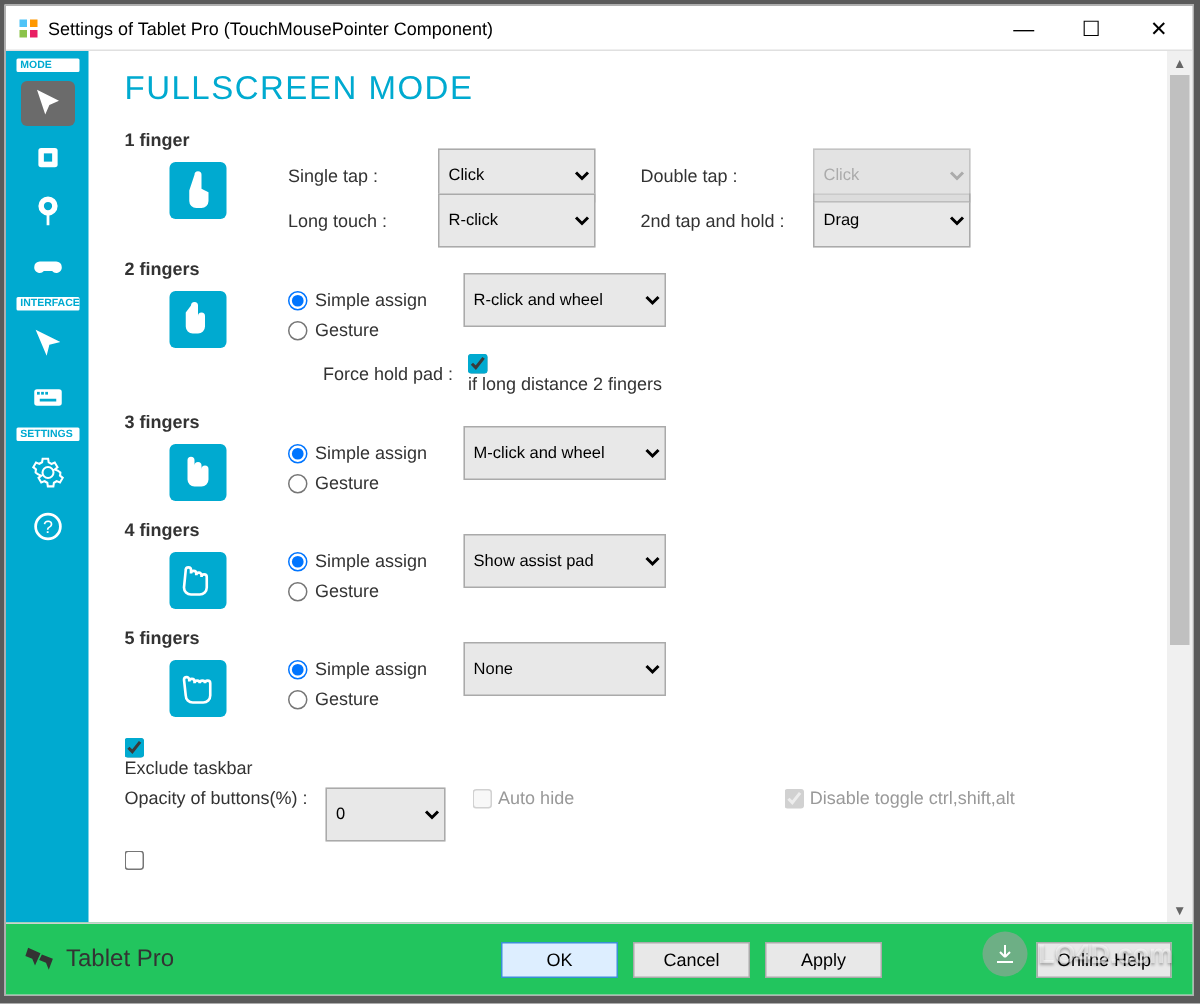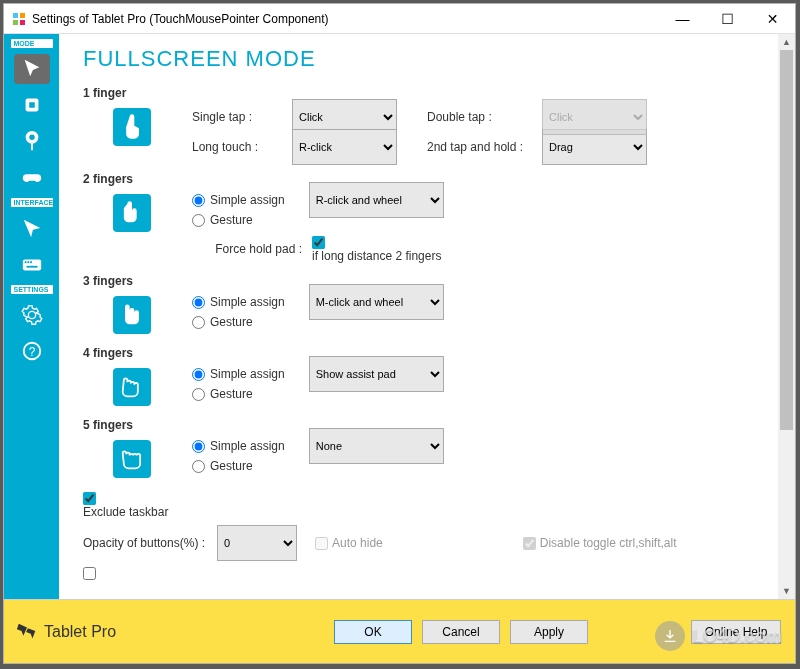--- a/index.html
+++ b/index.html
@@ -44,26 +44,26 @@
 select.combo.wide { width: 135px; }
 select.combo:disabled { color: #888; background: #d8d8d8; }
 
 .radio-row { display: flex; align-items: center; height: 20px; font-size: 12px; }
 .radio-row input { margin-right: 5px; }
 .chk-row { display: flex; align-items: flex-start; font-size: 12px; flex-direction: column; }
 .chk-row input { margin-right: 5px; accent-color: #00aad0; }
 .force-lbl { width: 120px; text-align: right; padding-right: 10px; font-size: 12px; }
 
 .bottom-opts { margin-top: 10px; }
-.bottom-row { display: flex; align-items: center; margin: 6px 0; font-size: 12px; }
+.bottom-row { display: flex; align-items: flex-start; margin: 6px 0; font-size: 12px; }
 .bottom-row .opacity-lbl { margin-right: 12px; }
 .disabled-chk { color: #999; margin-left: 18px; display: flex; align-items: center; }
 .disabled-chk input { margin-right: 4px; }
 
-.footer { height: 64px; border-top: 1px solid #d0d0d0; display: flex; align-items: center; padding: 0 12px; background: #fde047; }
+.footer { height: 48px; border-top: 1px solid #d0d0d0; display: flex; align-items: center; padding: 0 12px; background: #22c55e; }
 .logo { display: flex; align-items: center; font-size: 16px; color: #333; }
 .logo svg { width: 22px; height: 22px; margin-right: 6px; }
 .footer-btns { display: flex; gap: 10px; position: absolute; left: 330px; }
 .footer-right { position: absolute; right: 14px; }
 button.btn { width: 78px; height: 24px; font-size: 12px; border: 1px solid #aaa; background: #e8e8e8; }
 button.btn.primary { background: #ddeeff; border: 1.5px solid #3a8fd6; }
 button.btn.help { width: 90px; }
 
 .watermark { position: absolute; right: 10px; bottom: 18px; font-size: 18px; font-weight: bold; color: rgba(255,255,255,0.55); text-shadow: 0 1px 2px rgba(0,0,0,0.3); pointer-events: none; padding: 4px 8px; }
 .dl-icon { position: absolute; right: 115px; bottom: 18px; width: 30px; height: 30px; border-radius: 50%; background: rgba(160,160,160,0.6); display: flex; align-items: center; justify-content: center; }

